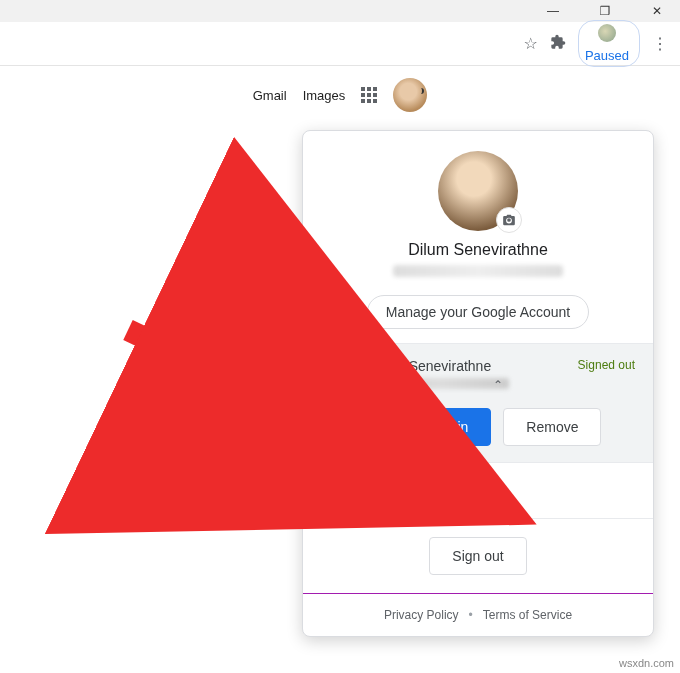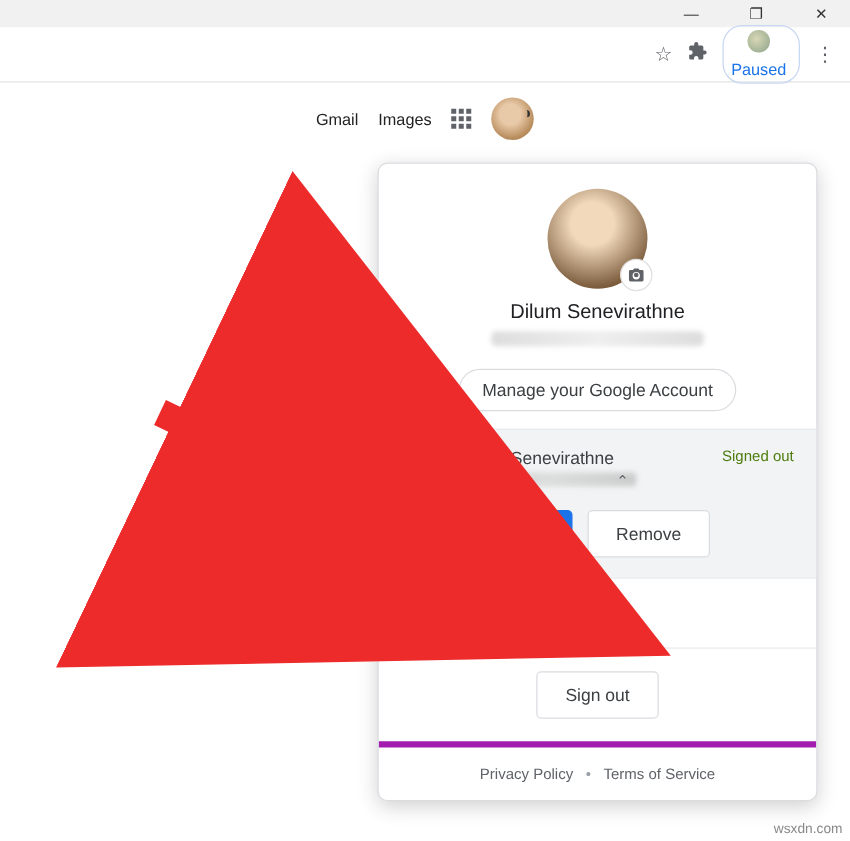--- a/index.html
+++ b/index.html
@@ -105,39 +105,39 @@
   .acct-row-head { display: flex; align-items: flex-start; gap: 14px; position: relative; }
   .small-avatar {
     width: 34px; height: 34px; border-radius: 50%; flex-shrink:0;
     background: radial-gradient(circle at 45% 35%, #e9c9a6 25%, #7e5a39 75%);
   }
   .acct-row-info { flex: 1; }
   .acct-row-name { color: #3c4043; font-size: 14px; }
   .blur-email { width: 140px; height: 11px; margin-top: 4px; background: linear-gradient(90deg,#ccc,#ddd,#ccc); filter: blur(2px); border-radius:3px; }
   .caret { position:absolute; left: 172px; top: 20px; color:#5f6368; font-size:12px; cursor:pointer; }
   .status { color:#4d7c0f; font-size: 12px; margin-left:auto; }
-  .acct-row-buttons { display:flex; gap:12px; margin: 16px 0 0 48px; }
+  .acct-row-buttons { display:flex; gap:12px; margin: 16px 0 0 48px; justify-content: center; }
   .btn {
     border-radius: 4px; padding: 10px 22px; font-size: 14px; cursor: pointer;
     border: 1px solid #dadce0; background:#fff; color:#3c4043;
   }
   .btn.primary { background:#1a73e8; border-color:#1a73e8; color:#fff; }
   .add-row {
     border-top: 1px solid #e8eaed;
     display:flex; align-items:center; gap: 18px;
     padding: 16px 24px; cursor:pointer; color:#3c4043;
   }
   .add-icon { color:#5f6368; }
   .signout-row {
     border-top: 1px solid #e8eaed;
     display:flex; justify-content:center;
     padding: 18px 0;
   }
   .footer {
-    border-top: 5px solid #a21caf;
+    border-top: 1px solid #a21caf;
     display:flex; justify-content:center; align-items:flex-end; gap: 10px;
     padding: 14px 0; font-size: 12px; color:#5f6368;
   }
   .footer a { color:#5f6368; text-decoration:none; cursor:pointer; }
   .dot { color:#9aa0a6; }
   .arrow {
     position:absolute; left:128px; top:330px; pointer-events:none;
   }
   .arrow svg { overflow: visible; }
   .watermark {

